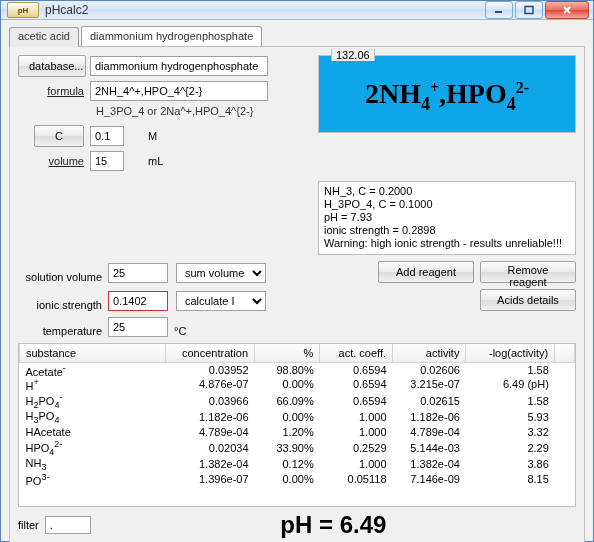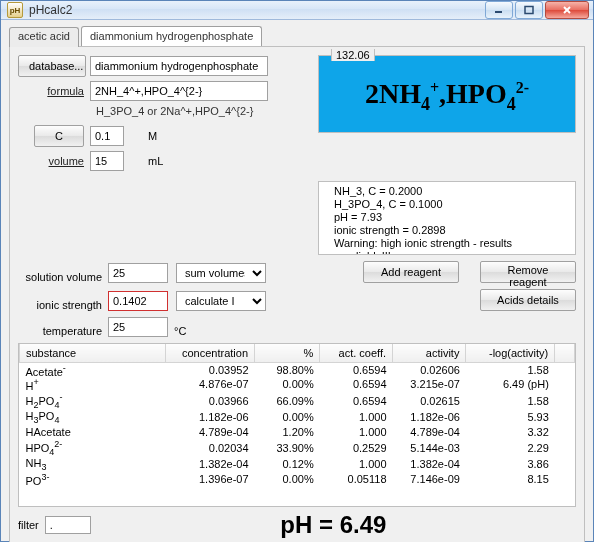--- a/index.html
+++ b/index.html
@@ -13,21 +13,21 @@
   }
   
   .window { width: 594px; height: 542px; border: 1px solid #5a84b8; background: #f0f0f0; display: flex; flex-direction: column; }
   .titlebar {
     height: 28px;
     background: linear-gradient(#e8f1fb,#d7e6f7 45%,#cfe0f4 46%,#e5eef9);
     border-bottom: 1px solid #9fb9db;
     display: flex; align-items: center; padding: 0 4px 0 6px;
   }
   .titlebar .icon {
-    width: 16px; height: 16px; margin-right: 6px;
+    width: 32px; height: 16px; margin-right: 6px;
     background: linear-gradient(#fff,#e6d08a);
     border: 1px solid #b59a3c; border-radius: 2px;
     display: flex; align-items: center; justify-content: center;
     font-size: 8px; font-weight: bold; color: #6a4d00;
   }
   .titlebar .title { flex: 1; font-size: 12px; color: #333; }
   .winbtns { display: flex; gap: 2px; }
   .winbtn {
     width: 28px; height: 18px;
     border: 1px solid #7fa8d6; border-radius: 3px;
@@ -92,28 +92,28 @@
     border-left: 1px solid #bfbfbf; border-right: 1px solid #bfbfbf;
   }
   .formulabig { font-size: 28px; font-family: "Times New Roman", serif; font-weight: bold; white-space: nowrap; }
   .formulabig sub { font-size: 18px; vertical-align: sub; }
   .formulabig sup { font-size: 16px; vertical-align: super; }
   
   .resultbox {
     border: 1px solid #bfbfbf; background: #fff;
     margin-top: 6px; margin-left: 300px;
     width: calc(100% - 300px);
-    height: 74px; padding: 3px 15px; font-size: 11px; line-height: 13px;
+    height: 74px; padding: 3px 5px; font-size: 11px; line-height: 13px;
     overflow: hidden;
   }
   
   .solrow { display: flex; align-items: flex-end; margin-top: 6px; }
   .sollabel { width: 90px; text-align: right; padding-right: 6px; font-size: 11px; }
   select { height: 20px; width: 90px; }
-  .rightbtns { margin-left: auto; display: flex; gap: 21px; }
+  .rightbtns { margin-left: auto; display: flex; gap: 6px; }
   .rightbtns .btn { width: 96px; font-size: 11px; }
   .red { border: 1px solid #d03030 !important; }
   
   .grid {
     margin-top: 6px;
     border: 1px solid #bfbfbf; background: #fff;
     font-size: 11px;
     height: 164px; overflow: hidden;
   }
   .grid table { width: 100%; border-collapse: collapse; }

